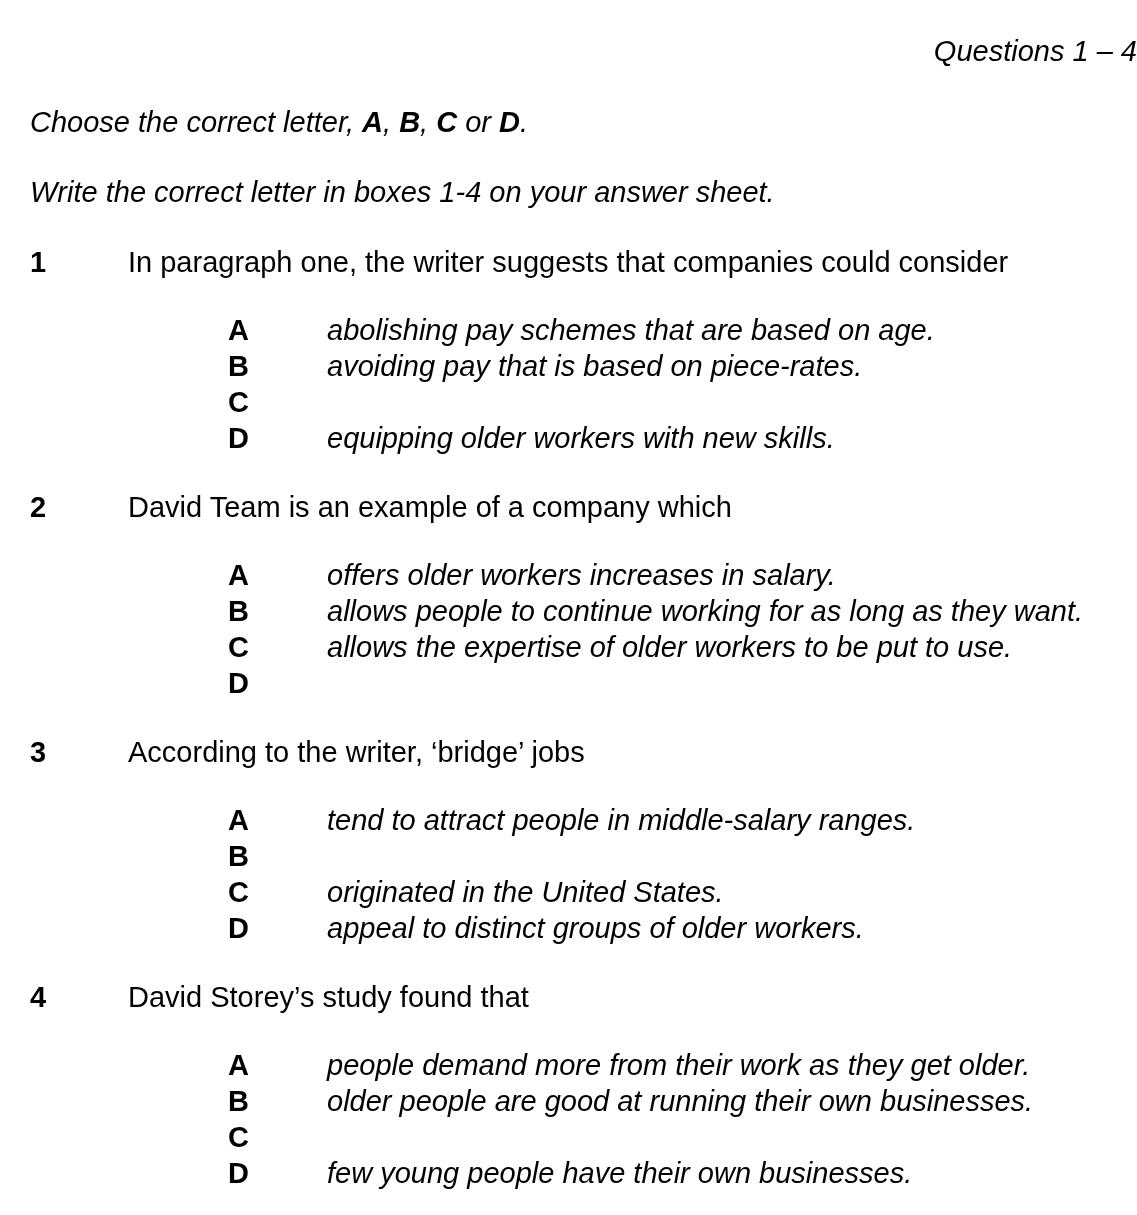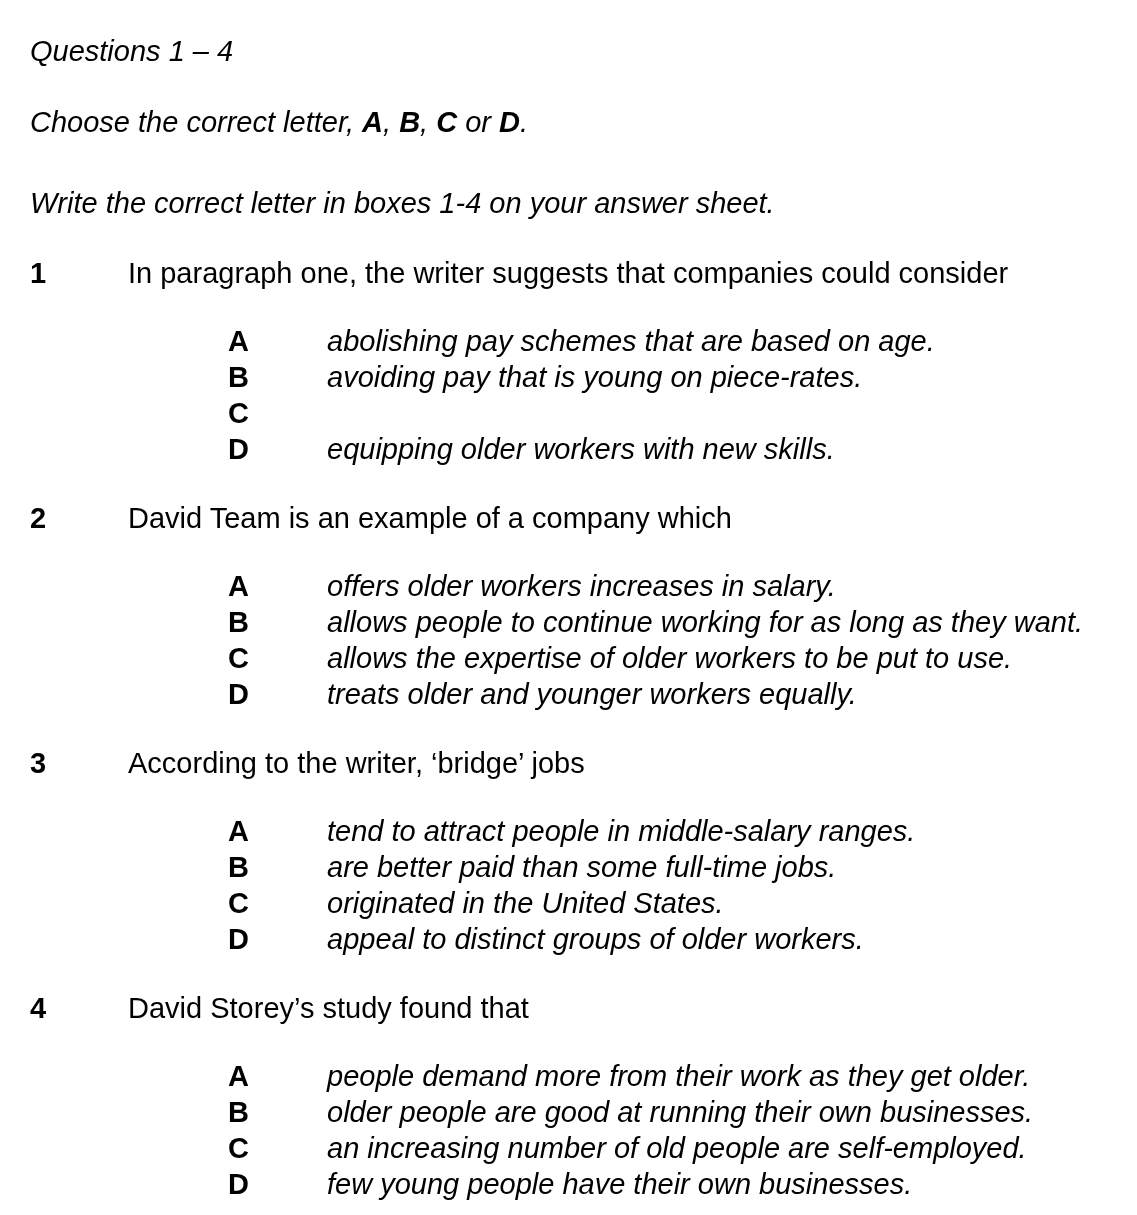--- a/index.html
+++ b/index.html
@@ -19,22 +19,22 @@
     font-size: 29px;
     line-height: 36px;
     overflow: hidden;
   }
   .line {
     margin: 0;
     padding-left: 30px;
     white-space: nowrap;
   }
   .italic { font-style: italic; }
-  .title        { margin-bottom: 35px; }
-  .instr-choose { margin-bottom: 45px; }
+  .title        { margin-bottom: 35px; text-align: right; }
+  .instr-choose { margin-bottom: 34px; }
   .instr-write  { margin-bottom: 34px; margin-top: 24px; }
   .bi { font-weight: bold; }
   .question { margin-bottom: 33px; }
   .stem-row {
     display: flex;
     margin-bottom: 32px;
   }
   .qnum {
     margin-left: 30px;
     width: 98px;
@@ -74,21 +74,21 @@
       <span class="qnum">1</span>
       <span class="stem">In paragraph one, the writer suggests that companies could consider</span>
     </div>
     <div class="options">
       <div class="option-row">
         <span class="opt-letter">A</span>
         <span class="opt-text">abolishing pay schemes that are based on age.</span>
       </div>
       <div class="option-row">
         <span class="opt-letter">B</span>
-        <span class="opt-text">avoiding pay that is young on piece-rates.</span>
+        <span class="opt-text">avoiding pay that is based on piece-rates.</span>
       </div>
       <div class="option-row">
         <span class="opt-letter">C</span>
       </div>
       <div class="option-row">
         <span class="opt-letter">D</span>
         <span class="opt-text">equipping older workers with new skills.</span>
       </div>
     </div>
   </section>
@@ -106,38 +106,36 @@
       <div class="option-row">
         <span class="opt-letter">B</span>
         <span class="opt-text">allows people to continue working for as long as they want.</span>
       </div>
       <div class="option-row">
         <span class="opt-letter">C</span>
         <span class="opt-text">allows the expertise of older workers to be put to use.</span>
       </div>
       <div class="option-row">
         <span class="opt-letter">D</span>
-        <span class="opt-text">treats older and younger workers equally.</span>
       </div>
     </div>
   </section>
 
   <section class="question">
     <div class="stem-row">
       <span class="qnum">3</span>
       <span class="stem">According to the writer, ‘bridge’ jobs</span>
     </div>
     <div class="options">
       <div class="option-row">
         <span class="opt-letter">A</span>
         <span class="opt-text">tend to attract people in middle-salary ranges.</span>
       </div>
       <div class="option-row">
         <span class="opt-letter">B</span>
-        <span class="opt-text">are better paid than some full-time jobs.</span>
       </div>
       <div class="option-row">
         <span class="opt-letter">C</span>
         <span class="opt-text">originated in the United States.</span>
       </div>
       <div class="option-row">
         <span class="opt-letter">D</span>
         <span class="opt-text">appeal to distinct groups of older workers.</span>
       </div>
     </div>
@@ -152,21 +150,20 @@
       <div class="option-row">
         <span class="opt-letter">A</span>
         <span class="opt-text">people demand more from their work as they get older.</span>
       </div>
       <div class="option-row">
         <span class="opt-letter">B</span>
         <span class="opt-text">older people are good at running their own businesses.</span>
       </div>
       <div class="option-row">
         <span class="opt-letter">C</span>
-        <span class="opt-text">an increasing number of old people are self-employed.</span>
       </div>
       <div class="option-row">
         <span class="opt-letter">D</span>
         <span class="opt-text">few young people have their own businesses.</span>
       </div>
     </div>
   </section>
 
 </div>
 

